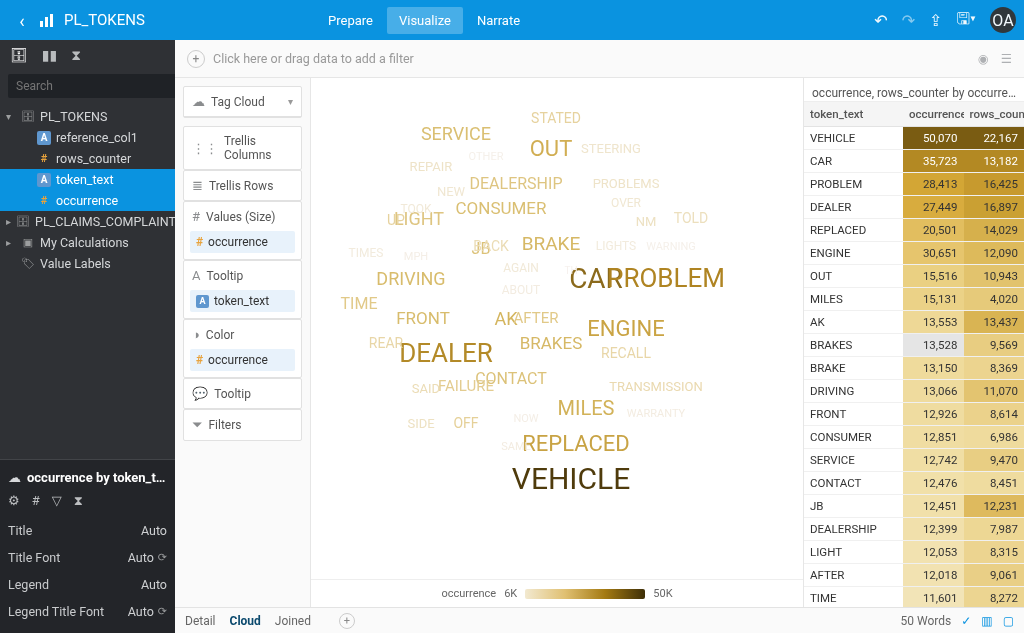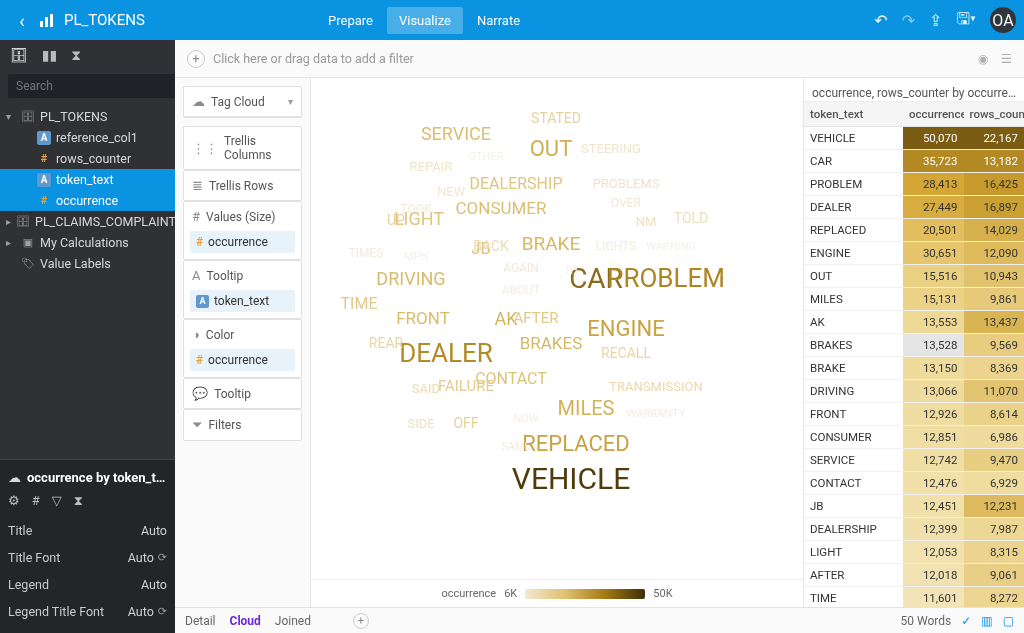--- a/index.html
+++ b/index.html
@@ -93,21 +93,21 @@
 .table-col thead, .table-col tbody tr { display:table; width:100%; table-layout:fixed; }
 .table-col td { padding:4px 6px; color:#333; border-bottom:1px solid #f0f0f0;}
 .table-col td:first-child { width:45%; }
 .table-col td:nth-child(2), .table-col td:nth-child(3) { text-align:right; width:27.5%; }
 .table-col th:first-child { width:45%; }
 .table-col th:nth-child(2), .table-col th:nth-child(3) { width:27.5%; }
 
 
 .canvas-tabs { height:26px; border-top:1px solid #e3e3e3; background:#fafafa; display:flex; align-items:center; padding:0 10px; gap:16px; font-size:12px; color:#666;}
 .canvas-tabs .ct { cursor:pointer; }
-.canvas-tabs .ct.active { font-weight:700; color:#6d28d9; }
+.canvas-tabs .ct.active { font-weight:700; color:#0c4a6e; }
 .canvas-tabs .plus { width:16px;height:16px;border:1px solid #ccc;border-radius:50%;display:flex;align-items:center;justify-content:center;font-size:11px;cursor:pointer;color:#888;}
 .canvas-tabs .right { margin-left:auto; display:flex; align-items:center; gap:10px; color:#0a93e0;}
 .canvas-tabs .right .words { color:#666; }
 
 svg { display:block; }
 </style>
 </head>
 <body>
 
 <div class="topbar">
@@ -402,21 +402,21 @@
                 <td style="background:#ddba5b;color:#333">12,090</td>
               </tr>
               <tr>
                 <td>OUT</td>
                 <td style="background:#ead082;color:#333">15,516</td>
                 <td style="background:#e2c36d;color:#333">10,943</td>
               </tr>
               <tr>
                 <td>MILES</td>
                 <td style="background:#ebd287;color:#333">15,131</td>
-                <td style="background:#e6ca7a;color:#333">9,861</td>
+                <td style="background:#e6ca7a;color:#333">4,020</td>
               </tr>
               <tr>
                 <td>AK</td>
                 <td style="background:#eed896;color:#333">13,553</td>
                 <td style="background:#d9b453;color:#333">13,437</td>
               </tr>
               <tr>
                 <td>BRAKES</td>
                 <td style="background:#e5e5e5;color:#333">13,528</td>
                 <td style="background:#e8cd81;color:#333">9,569</td>
@@ -442,21 +442,21 @@
                 <td style="background:#efdb9d;color:#333">6,986</td>
               </tr>
               <tr>
                 <td>SERVICE</td>
                 <td style="background:#f0dea4;color:#333">12,742</td>
                 <td style="background:#e8ce83;color:#333">9,470</td>
               </tr>
               <tr>
                 <td>CONTACT</td>
                 <td style="background:#f1e0a9;color:#333">12,476</td>
-                <td style="background:#efdc9f;color:#333">6,929</td>
+                <td style="background:#efdc9f;color:#333">8,451</td>
               </tr>
               <tr>
                 <td>JB</td>
                 <td style="background:#f1e0aa;color:#333">12,451</td>
                 <td style="background:#deba5e;color:#333">12,231</td>
               </tr>
               <tr>
                 <td>DEALERSHIP</td>
                 <td style="background:#f1e0ab;color:#333">12,399</td>
                 <td style="background:#edd794;color:#333">7,987</td>
@@ -475,21 +475,21 @@
                 <td>TIME</td>
                 <td style="background:#f2e4b7;color:#333">11,601</td>
                 <td style="background:#ecd591;color:#333">8,272</td>
               </tr>
             </tbody>
         </table>
       </div>
     </div>
 
     <div class="canvas-tabs">
-      <span id="ctabs"><span class="ct" style="margin-right: 14px;">Detail</span><span class="ct active" style="margin-right: 14px;">Cloud</span><span class="ct" style="margin-right: 26px;">Joined</span></span>
+      <span id="ctabs"><span class="ct" style="margin-right: 14px;">Detail</span><span class="ct active" style="margin-right: 14px;">Cloud</span><span class="ct" style="margin-right: 12px;">Joined</span></span>
       <span class="plus">+</span>
       <div class="right">
         <span class="words">50 Words</span>
         <span>✓</span>
         <span>▥</span>
         <span>▢</span>
       </div>
     </div>
   </div>
 </div>

